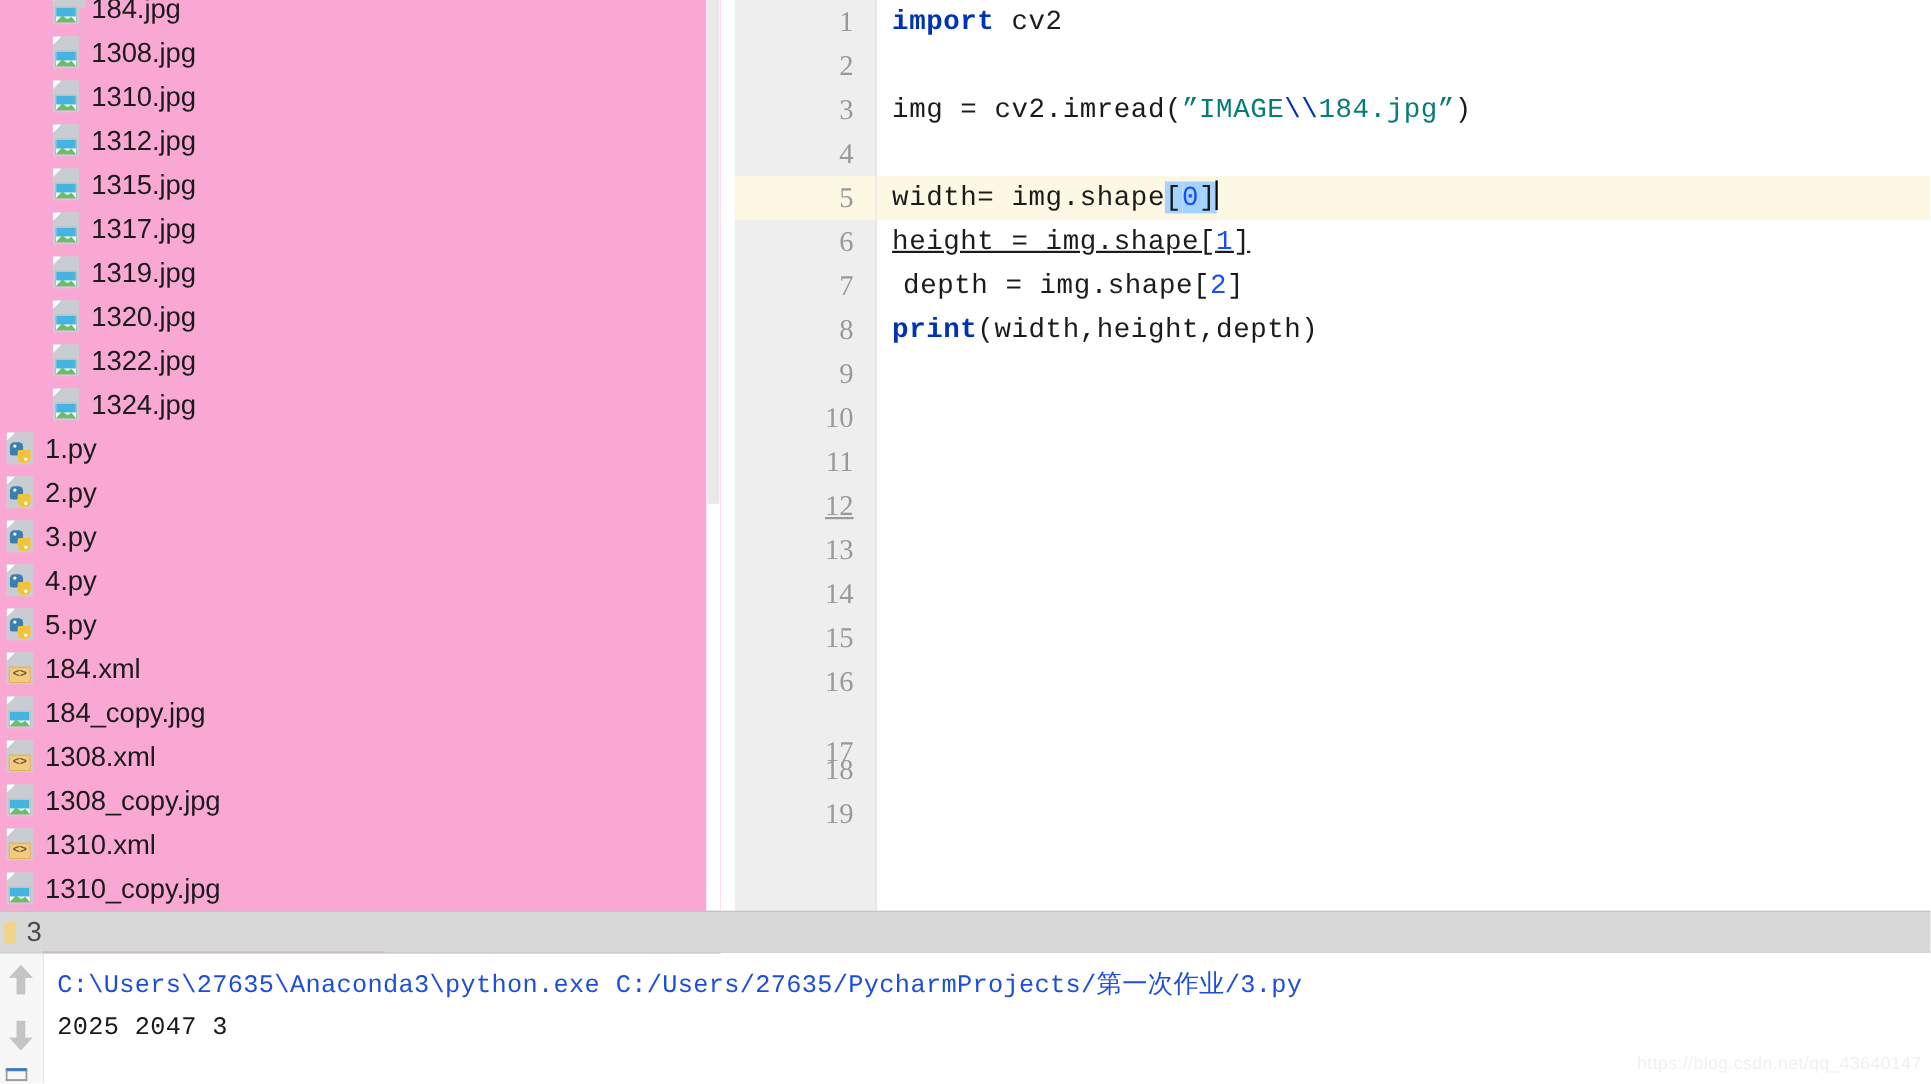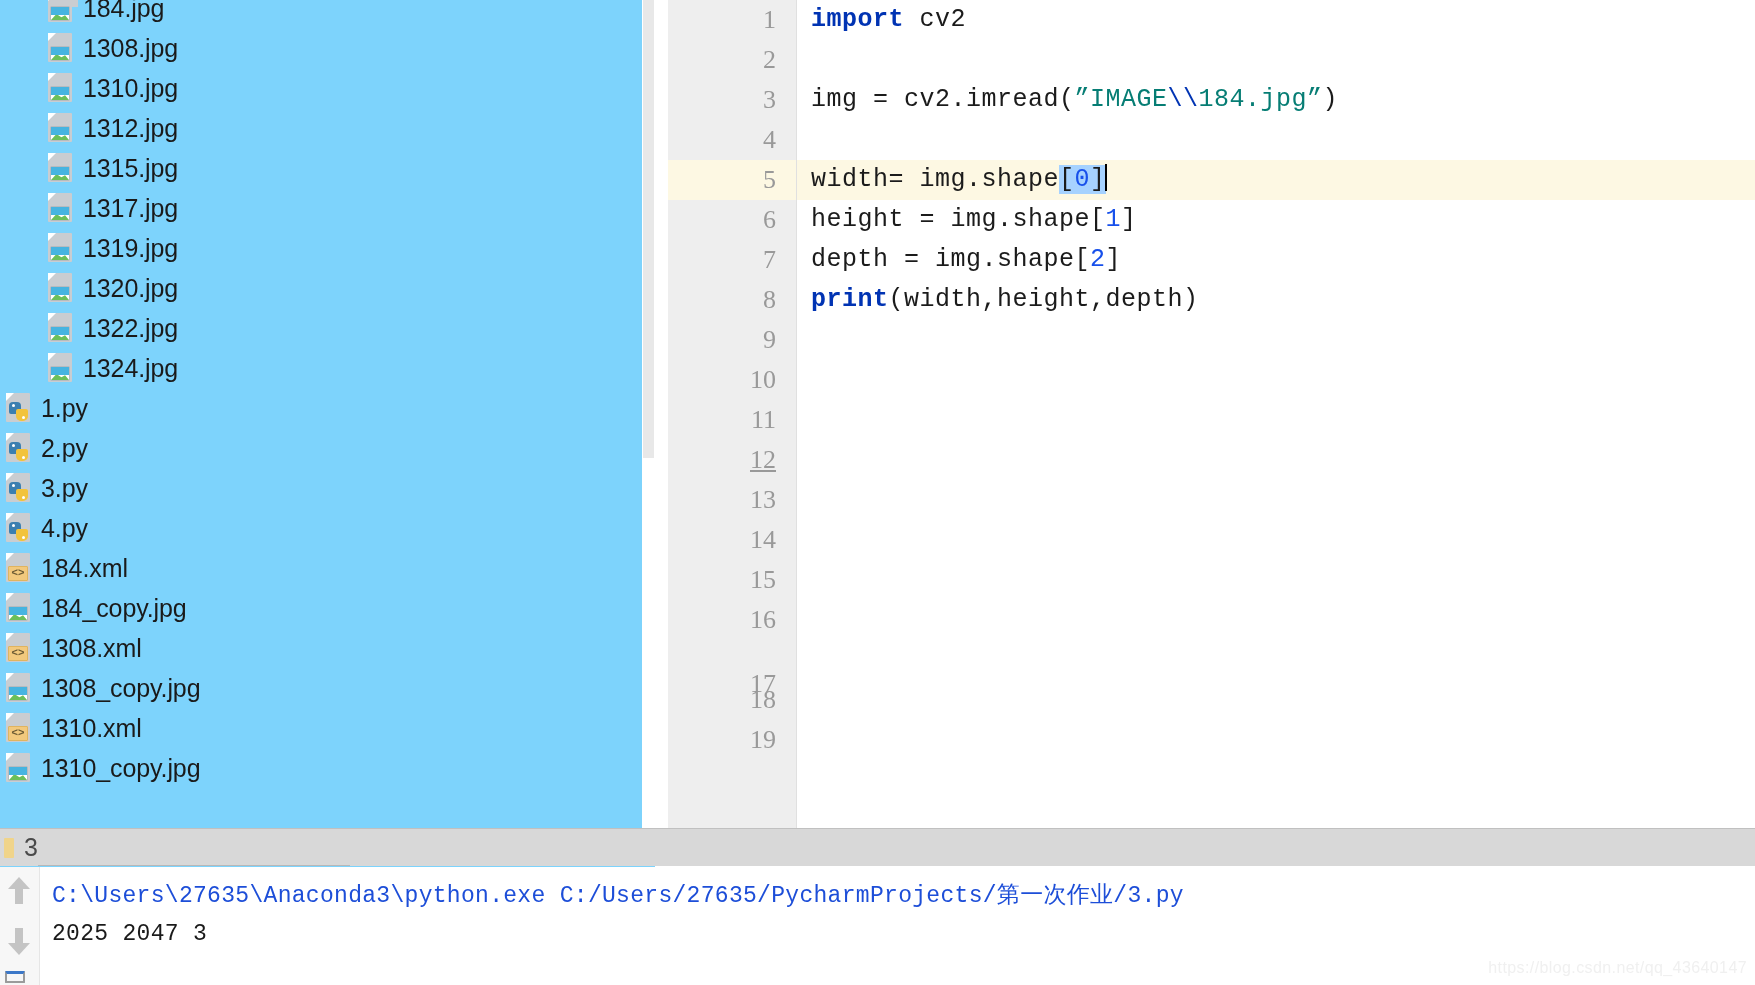--- a/index.html
+++ b/index.html
@@ -17,21 +17,21 @@
     height: 985px;
     background: #ffffff;
   }
 
   
   #project-pane {
     position: absolute;
     left: 0; top: 0;
     width: 655px;
     height: 954px;
-    background: #7dd3fc;
+    background: #f9a8d4;
     overflow: hidden;
     padding-left: 12px;
   }
   .tree-list {
     position: absolute;
     left: 0; top: -12px;
     width: 640px;
   }
   .tree-row {
     display: flex;
@@ -454,20 +454,29 @@
           <span class="label">3.py</span>
         </div>
         <div class="tree-row indent-0">
           <span class="ficon py">
             <span class="sheet"></span>
             <span class="fold"></span>
             <span class="pyblue"></span>
             <span class="pyyellow"></span>
           </span>
           <span class="label">4.py</span>
+        </div>
+        <div class="tree-row indent-0">
+          <span class="ficon py">
+            <span class="sheet"></span>
+            <span class="fold"></span>
+            <span class="pyblue"></span>
+            <span class="pyyellow"></span>
+          </span>
+          <span class="label">5.py</span>
         </div>
         <div class="tree-row indent-0">
           <span class="ficon xml">
             <span class="sheet"></span>
             <span class="fold"></span>
             <span class="inner">
               <span class="tag">&lt;&gt;</span>
             </span>
           </span>
           <span class="label">184.xml</span>
@@ -547,22 +556,22 @@
         <div class="ln" style="top: 664px;">17</div>
         <div class="ln" style="top: 680px;">18</div>
         <div class="ln" style="top: 720px;">19</div>
       </div>
     <div id="code-lines">
         <div class="codeline" style="top: 0px;"><span class="kw">import</span><span class=""> cv2</span></div>
         <div class="codeline" style="top: 40px;"></div>
         <div class="codeline" style="top: 80px;"><span class="">img = cv2.imread(</span><span class="str">”IMAGE</span><span class="esc">\\</span><span class="str">184.jpg”</span><span class="">)</span></div>
         <div class="codeline" style="top: 120px;"></div>
         <div class="codeline caret-row" style="top: 160px;"><span class="">width= img.shape</span><span class="sel">[</span><span class="num sel">0</span><span class="sel">]</span><span class="caret"></span></div>
-        <div class="codeline" style="top: 200px;"><span class="">height = img.shape[</span><span class="num">1</span><span class="">]</span></div>
-        <div class="codeline" style="top: 240px;"><span class="">depth = img.shape[</span><span class="num">2</span><span class="">]</span></div>
+        <div class="codeline" style="top: 200px; text-decoration: underline;"><span class="">height = img.shape[</span><span class="num">1</span><span class="">]</span></div>
+        <div class="codeline" style="top: 240px; margin-left: 10px;"><span class="">depth = img.shape[</span><span class="num">2</span><span class="">]</span></div>
         <div class="codeline" style="top: 280px;"><span class="fn">print</span><span class="">(width,height,depth)</span></div>
       </div>
   </div>
 
   <div id="console-tabbar">
     <div id="console-tabbar-right"></div>
     <div id="console-tab">
       <span id="run-tab-icon"></span>
       <span id="console-tab-label">3</span>
     </div>

